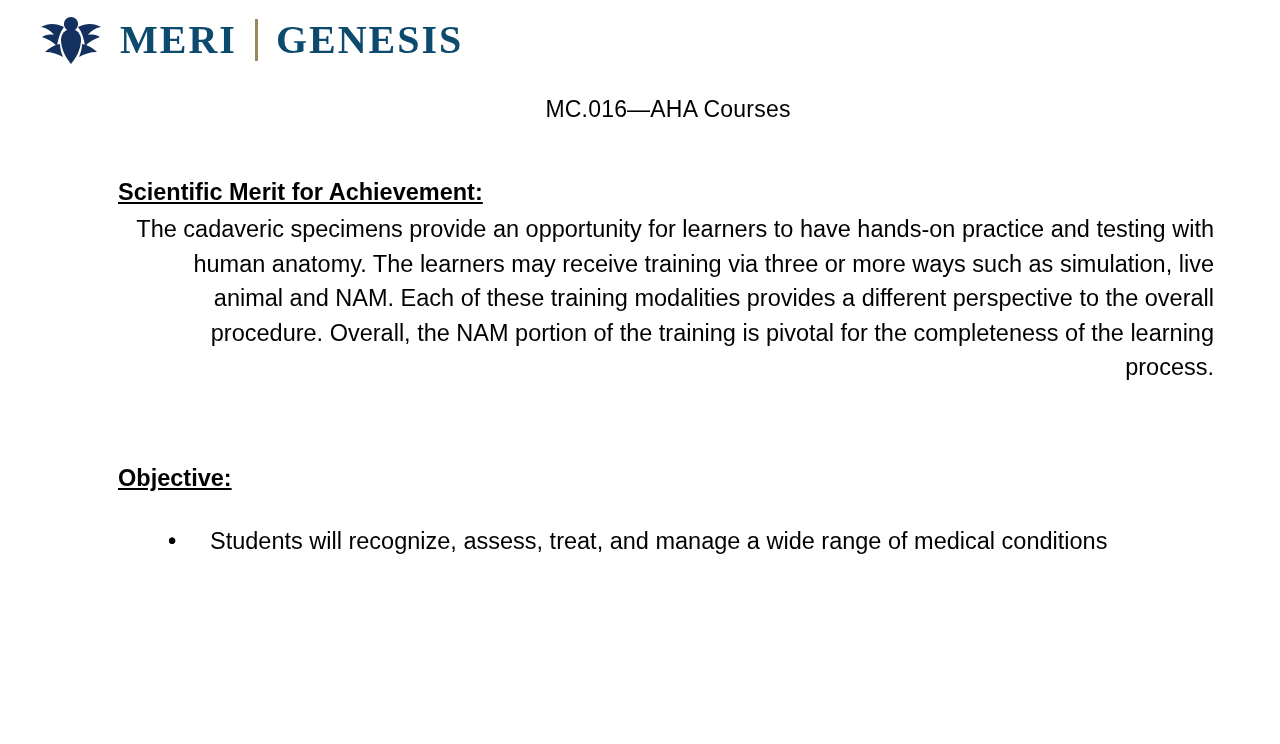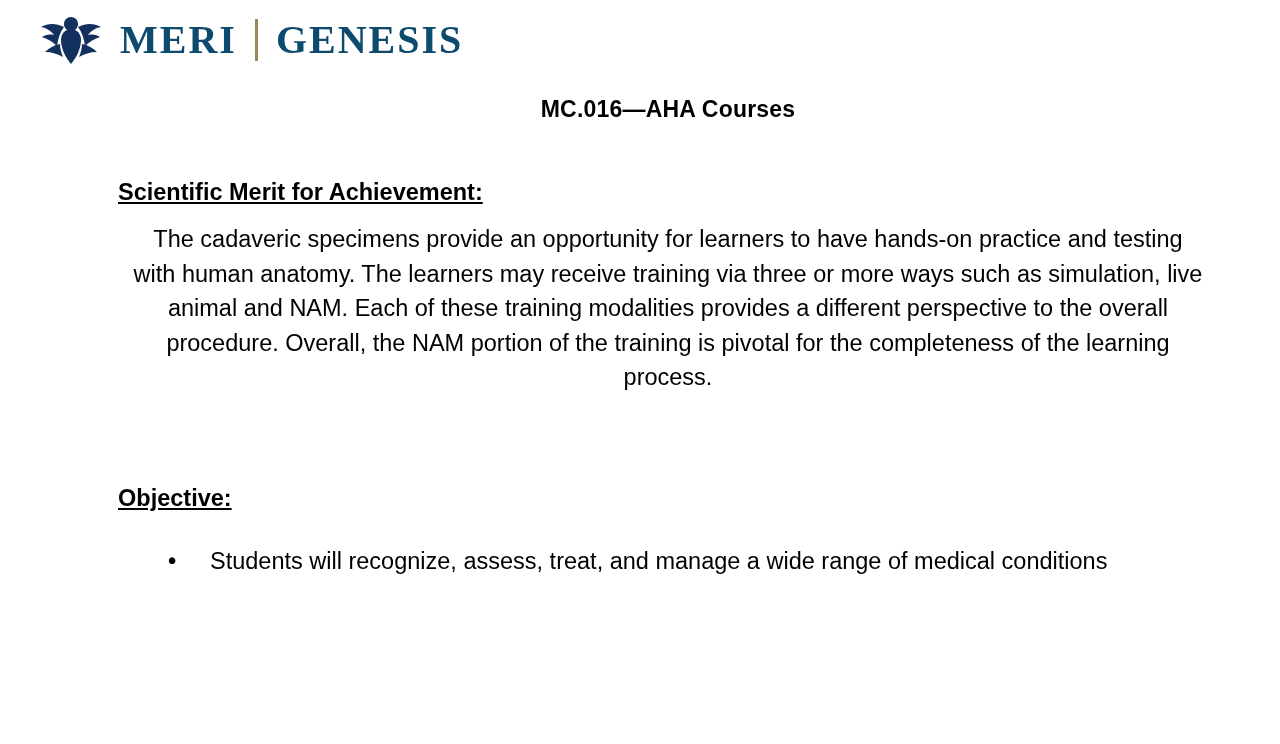--- a/index.html
+++ b/index.html
@@ -59,38 +59,38 @@
   
   .doc {
     position: absolute;
     top: 96px;
     left: 118px;
     width: 1100px;
   }
   .doc-title {
     text-align: center;
     font-size: 23px;
-    font-weight: 700;
+    font-weight: 400;
     margin: 0 0 56px 0;
     letter-spacing: 0.2px;
   }
   .section-heading {
     font-size: 23.5px;
     font-weight: 700;
     text-decoration: underline;
     text-underline-offset: 2px;
     margin: 0 0 2px 0;
     display: inline-block;
   }
   .para {
     font-size: 23.5px;
     line-height: 34.5px;
-    margin: 14px;
+    margin: 4px;
     max-width: 1100px;
-    text-align: center;
+    text-align: right;
   }
   .gap-block { height: 38px; }
 
   ul.bullets {
     margin: 30px 0 0 0;
     padding: 0 0 0 92px;
     list-style: none;
   }
   ul.bullets li {
     position: relative;

